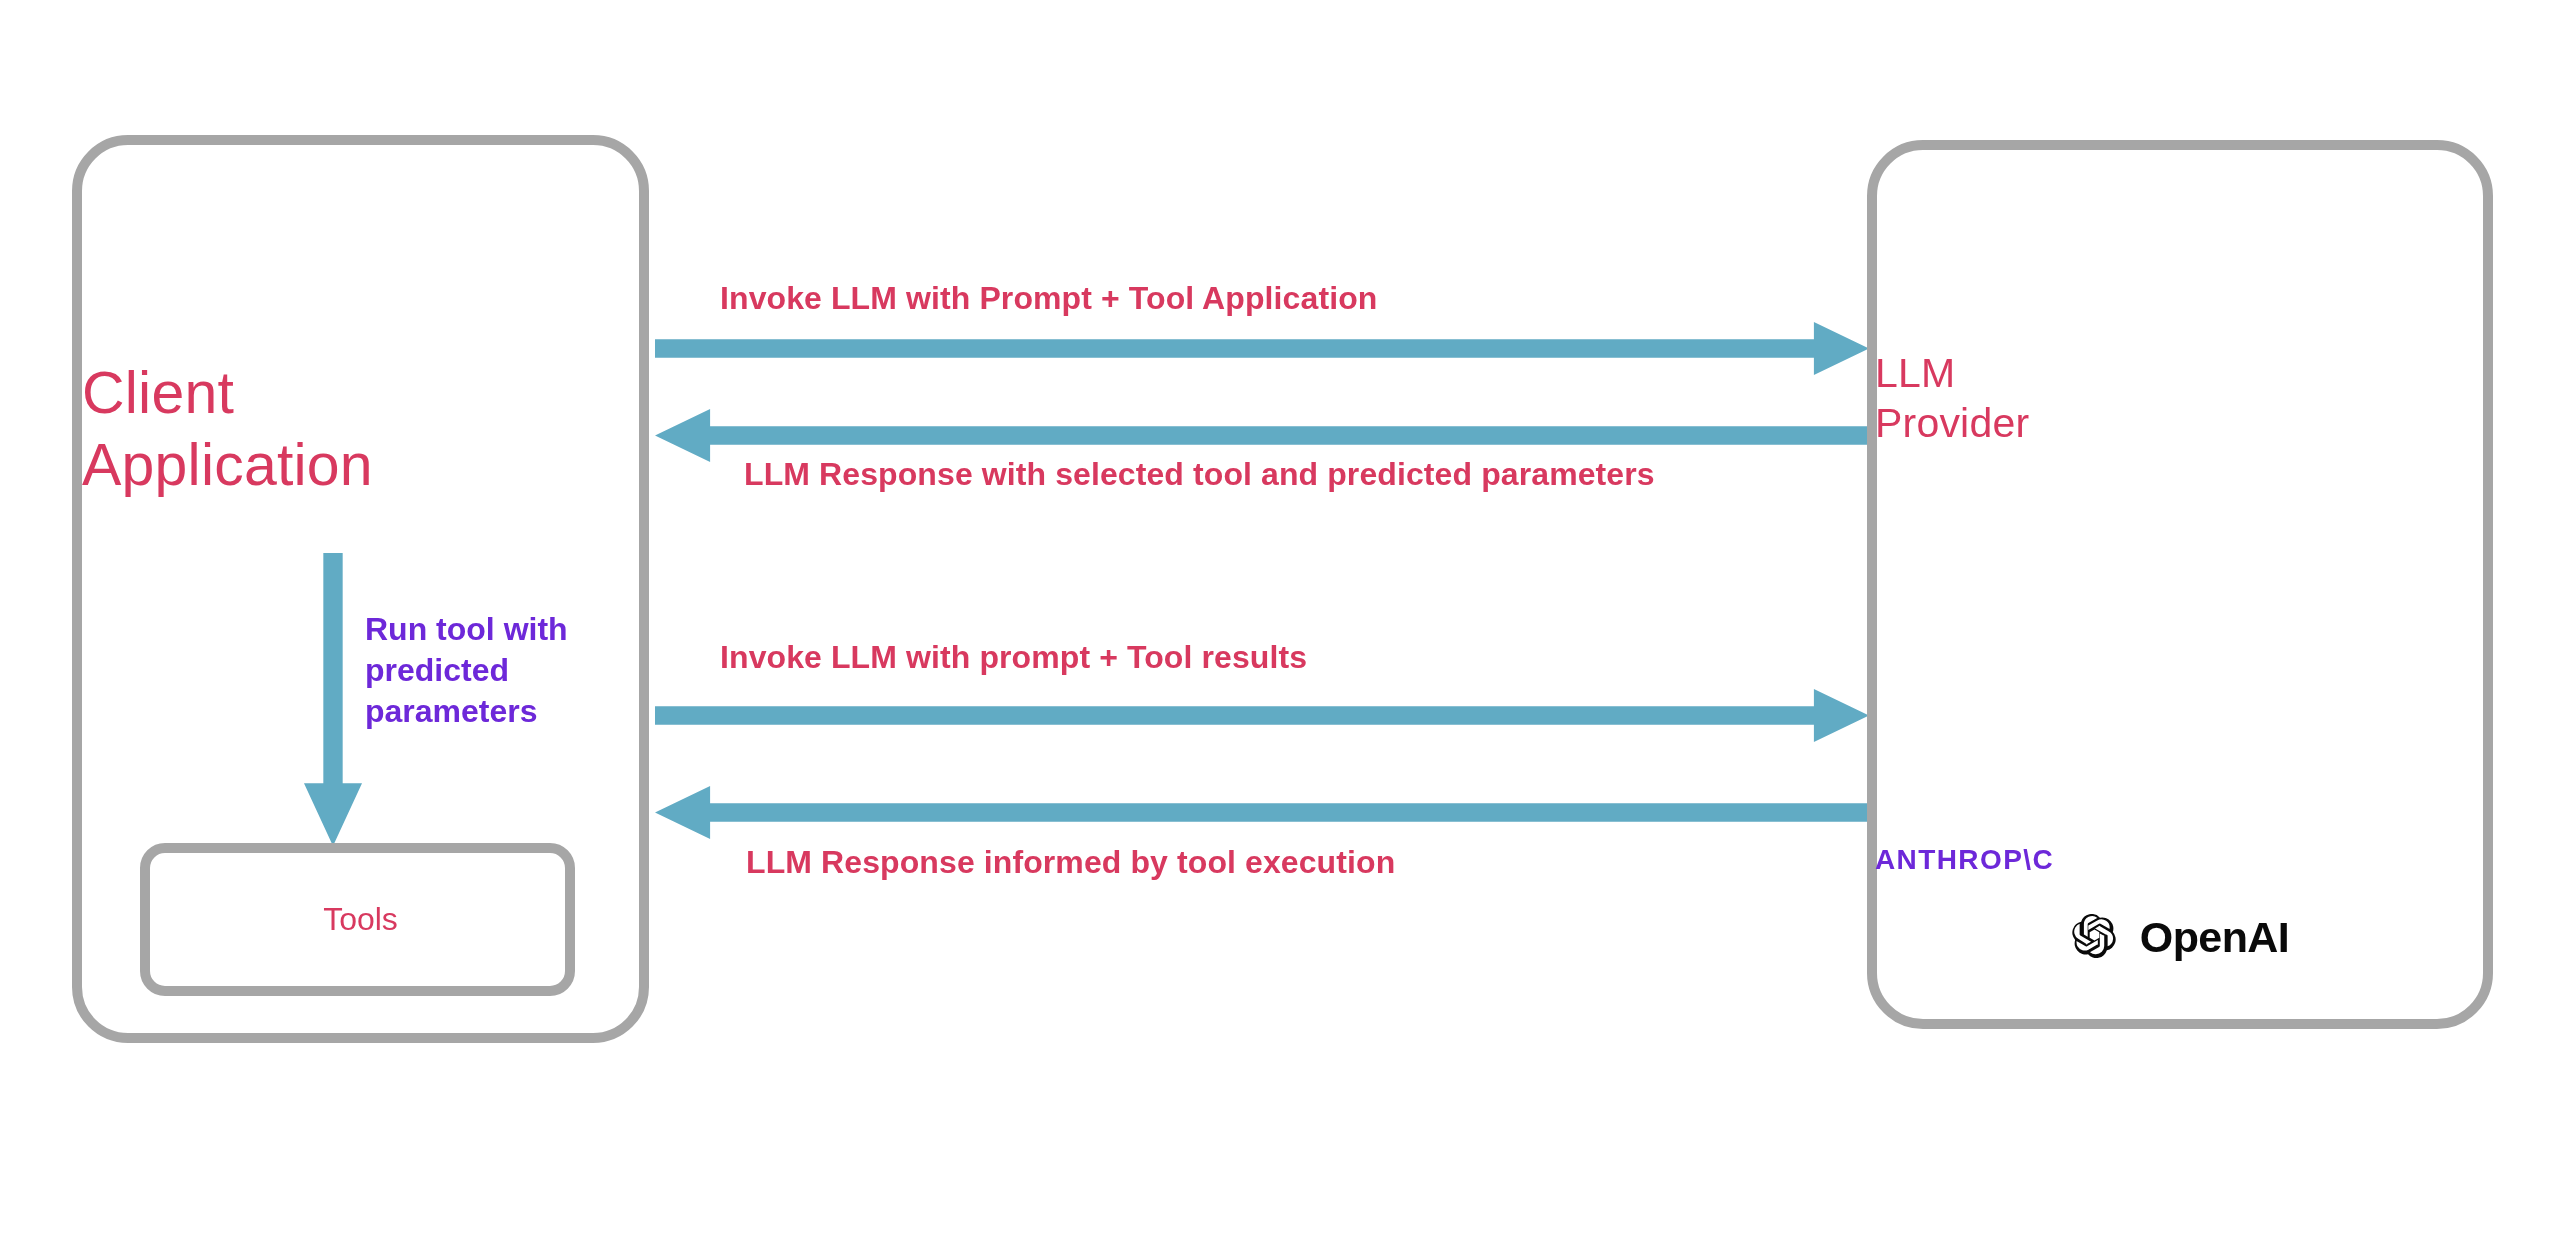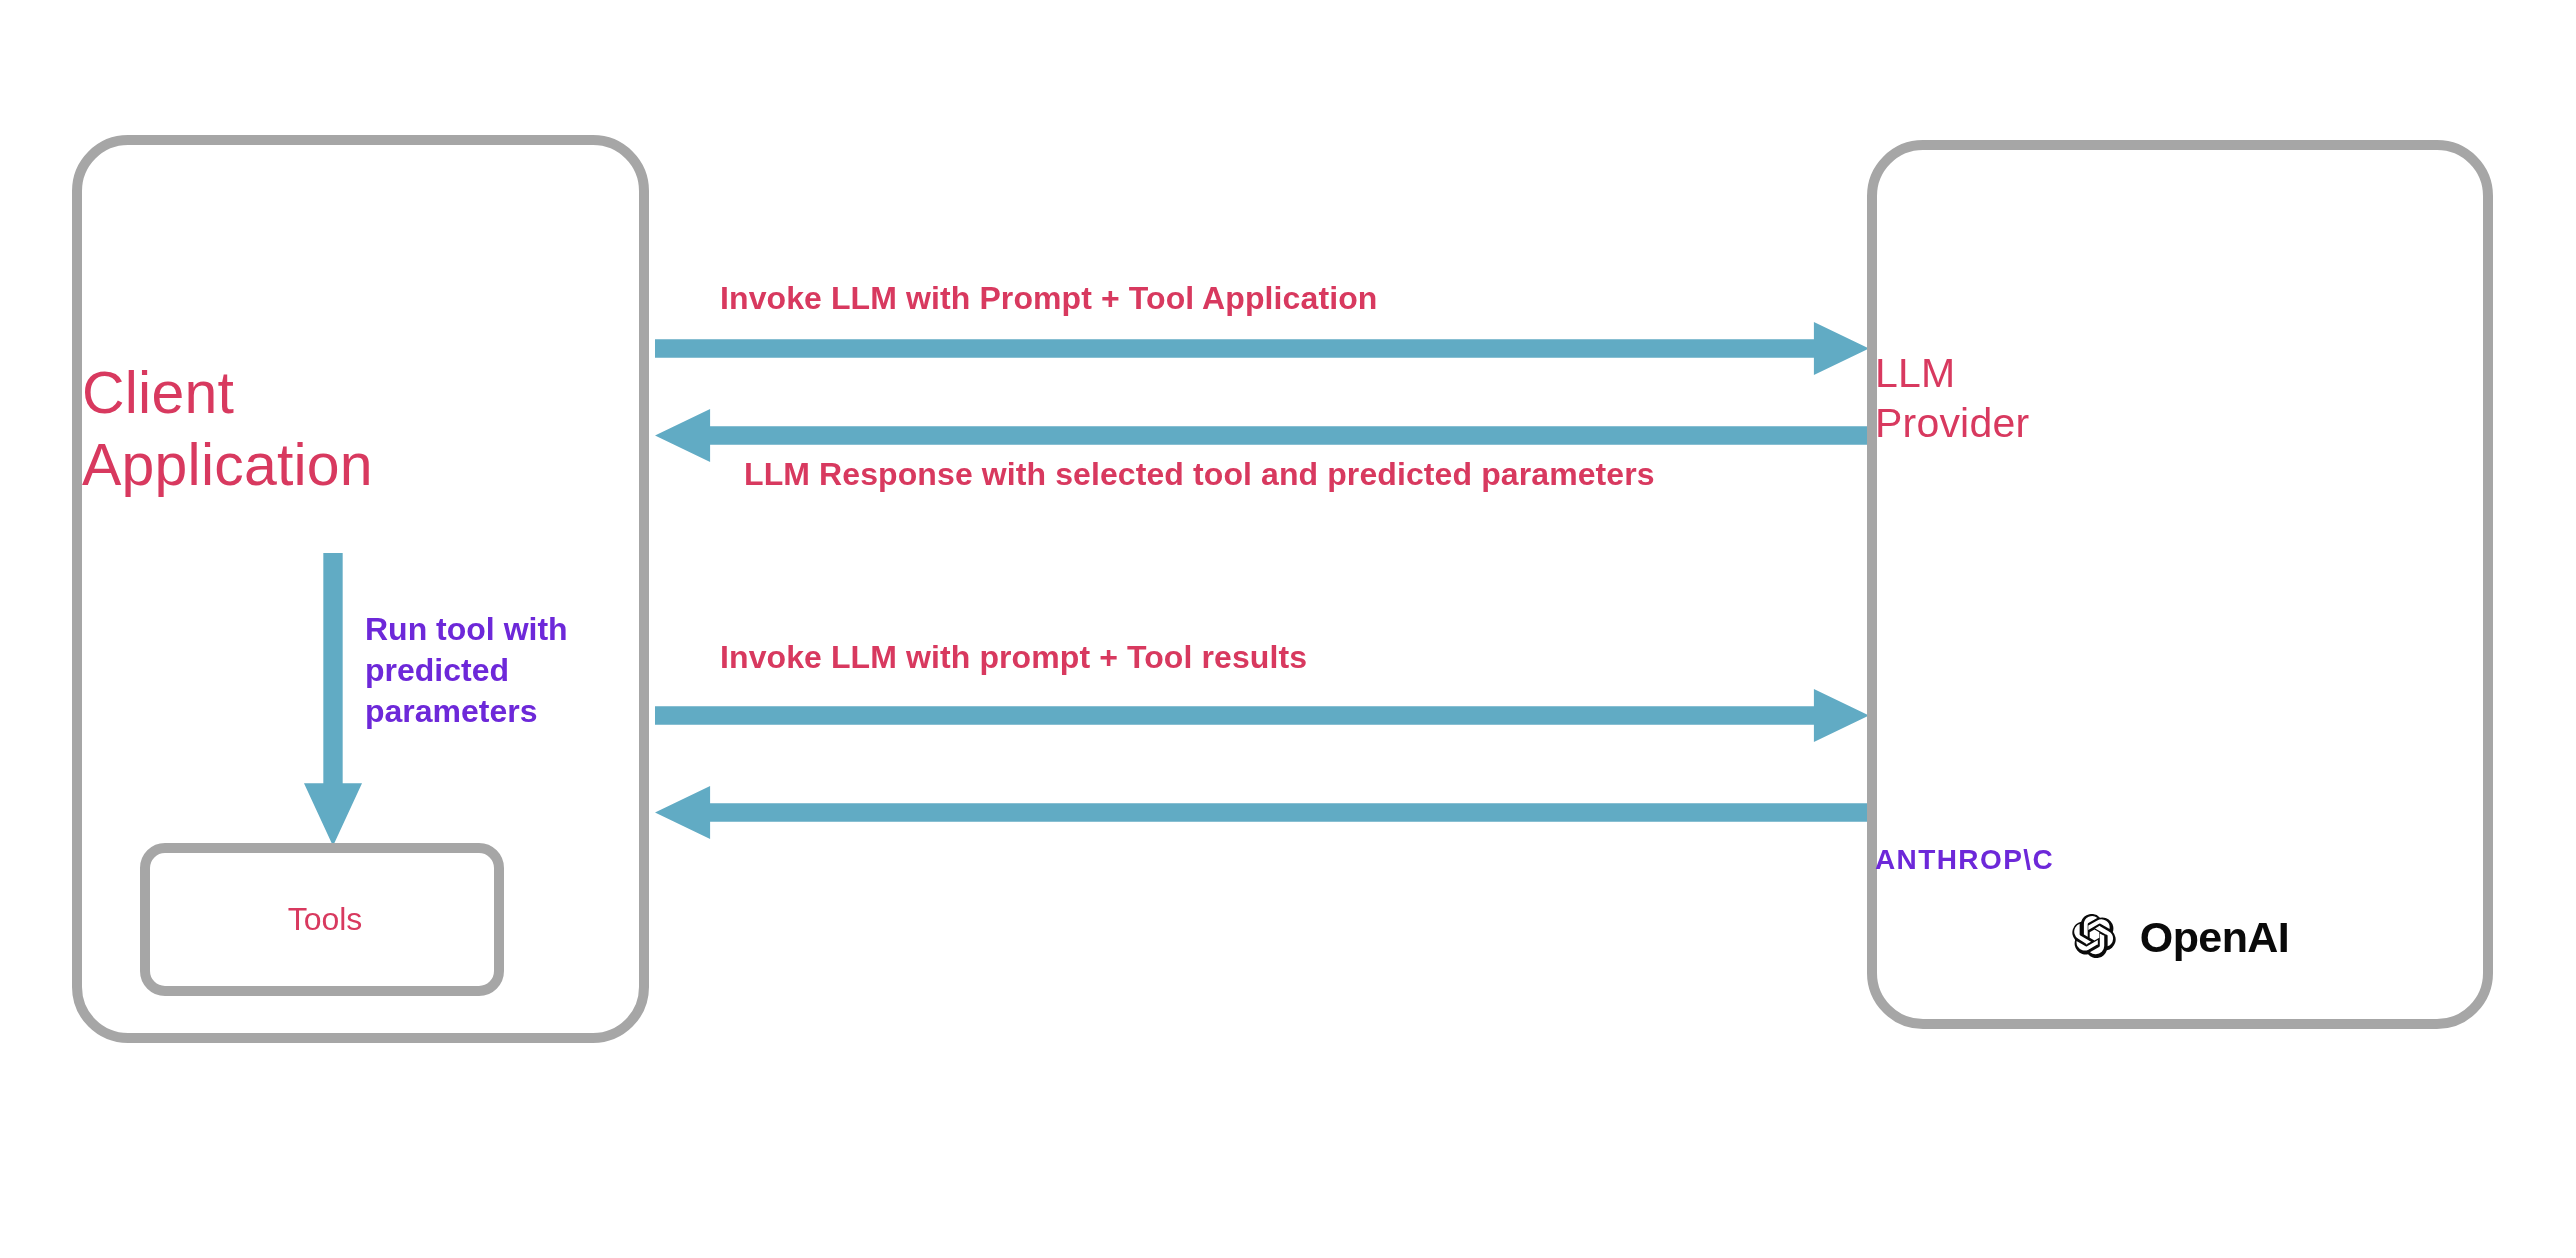--- a/index.html
+++ b/index.html
@@ -35,21 +35,21 @@
   #provider-box {
     left: 1867px;
     top: 140px;
     width: 626px;
     height: 889px;
   }
   #tools-box {
     position: absolute;
     left: 140px;
     top: 843px;
-    width: 364px;
+    width: 435px;
     height: 153px;
     box-sizing: border-box;
     border: 10.6px solid #a6a6a6;
     border-radius: 25px;
     background: #ffffff;
     display: flex;
     align-items: center;
     justify-content: center;
     padding-left: 6px;
   }
@@ -201,20 +201,21 @@
     <svg width="1214" height="54" viewBox="0 0 1256 56" preserveAspectRatio="none" xmlns="http://www.w3.org/2000/svg">
       <polygon points="0,18 1199,18 1199,0 1256,27.5 1199,55 1199,37 0,37" fill="#61abc4"></polygon>
     </svg>
   </div>
 
   <div class="h-arrow" id="arrow-response-2">
     <svg width="1214" height="54" viewBox="0 0 1256 56" preserveAspectRatio="none" xmlns="http://www.w3.org/2000/svg">
       <polygon points="1256,18 57,18 57,0 0,27.5 57,55 57,37 1256,37" fill="#61abc4"></polygon>
     </svg>
   </div>
+  <div class="arrow-label" id="label-response-2">LLM Response informed by tool execution</div>
 
   <div class="node-box" id="provider-box"></div>
 
   <div class="node-title" id="provider-title">
     <div>LLM</div>
     <div>Provider</div>
   </div>
 
   <div id="anthropic-logo">ANTHROP\C</div>
 

